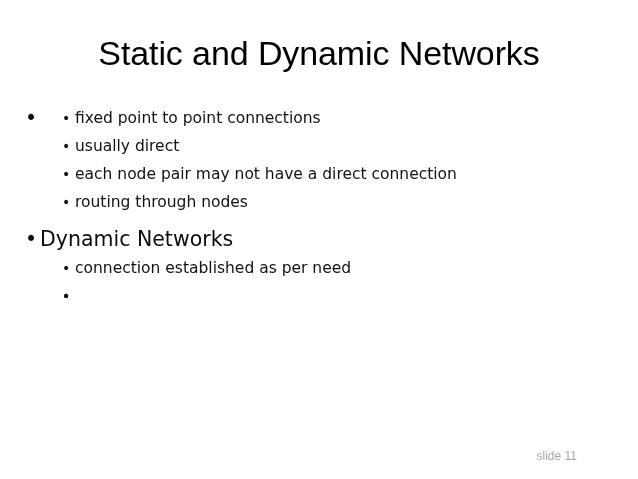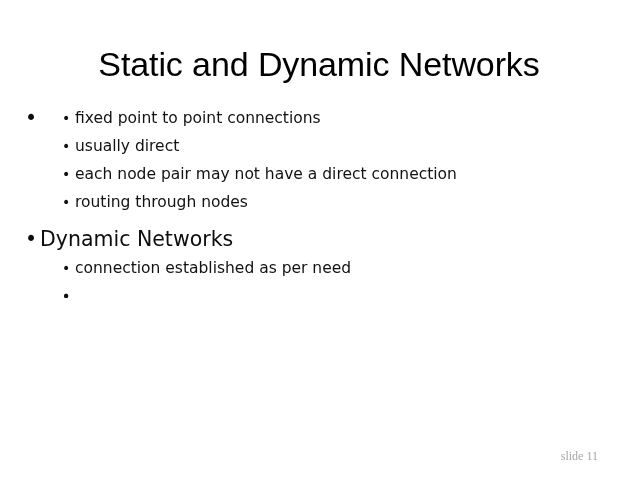--- a/index.html
+++ b/index.html
@@ -20,21 +20,21 @@
     width: 638px;
     height: 479px;
     background: #ffffff;
     box-sizing: border-box;
   }
 
   
   .slide-title {
     position: absolute;
     left: 0;
-    top: 44px;
+    top: 33px;
     width: 638px;
     text-align: center;
     font-family: "Liberation Sans", sans-serif;
     font-size: 34px;
     font-weight: 400;
     line-height: 40px;
     color: #000000;
     letter-spacing: -0.1px;
     white-space: nowrap;
   }
@@ -96,23 +96,23 @@
     padding: 0;
   }
 
   .gap-between-groups {
     height: 9px;
   }
 
   
   .slide-footer {
     position: absolute;
-    right: 40px;
+    right: 61px;
     top: 448px;
-    font-family: Liberation Serif, serif;
+    font-family: Liberation Sans, sans-serif;
     font-size: 12px;
     line-height: 16px;
     color: #a6a6a6;
     white-space: nowrap;
   }
 </style>
 </head>
 <body>
 
 <div class="slide">

